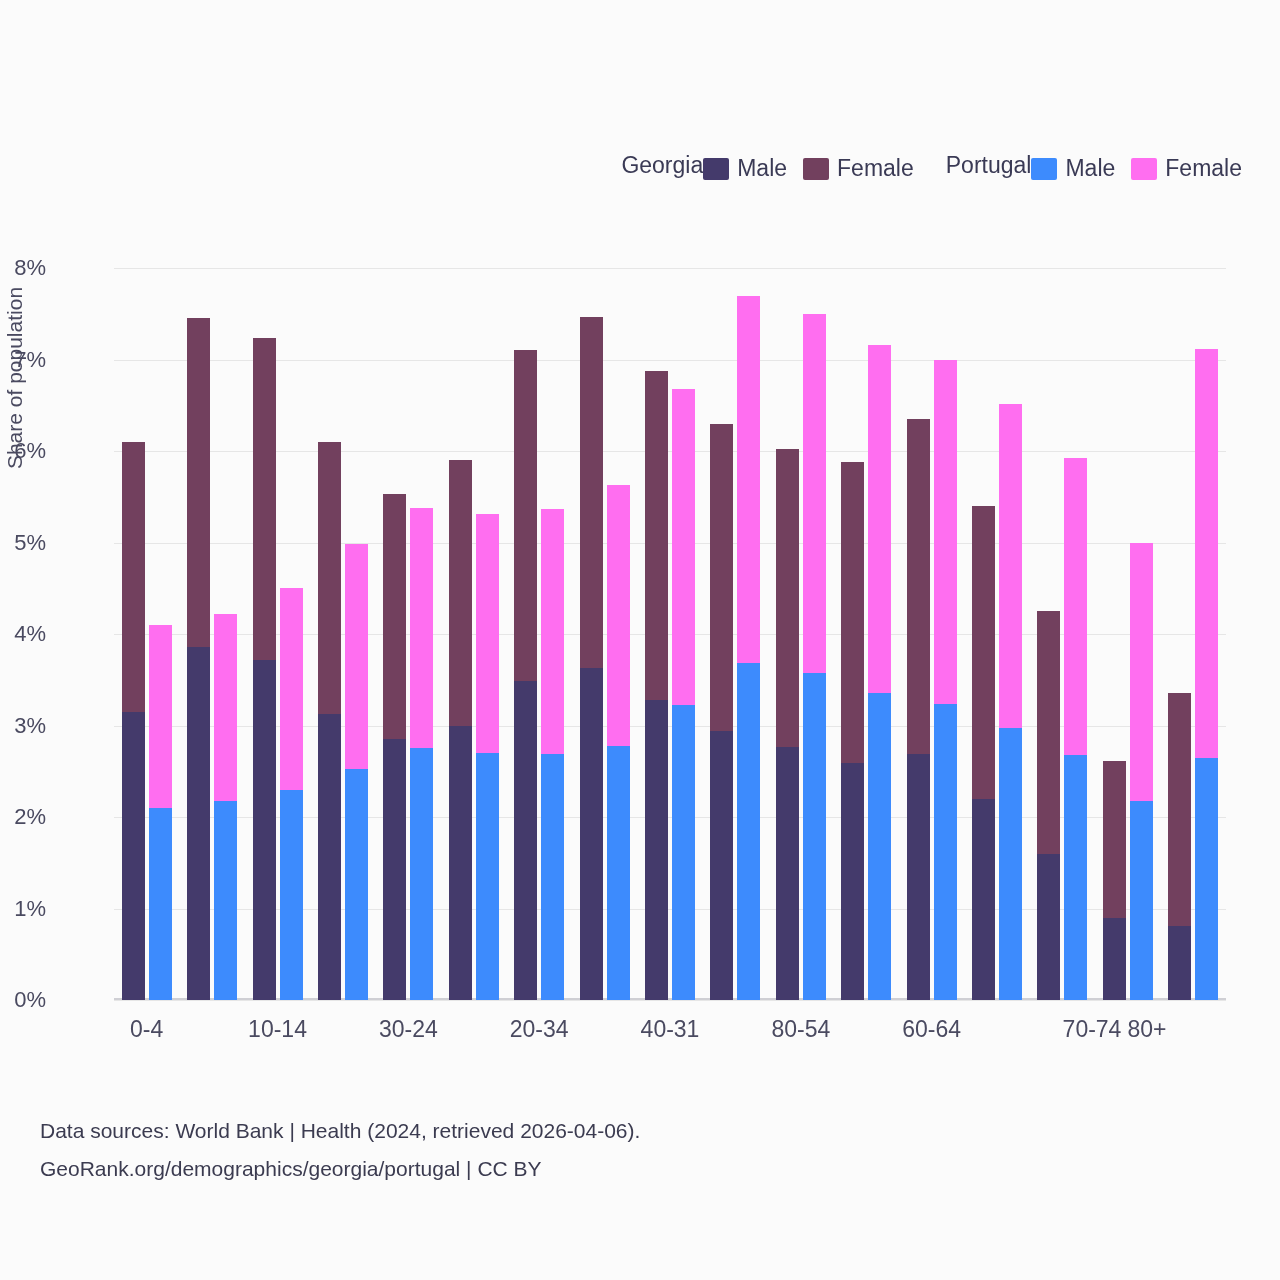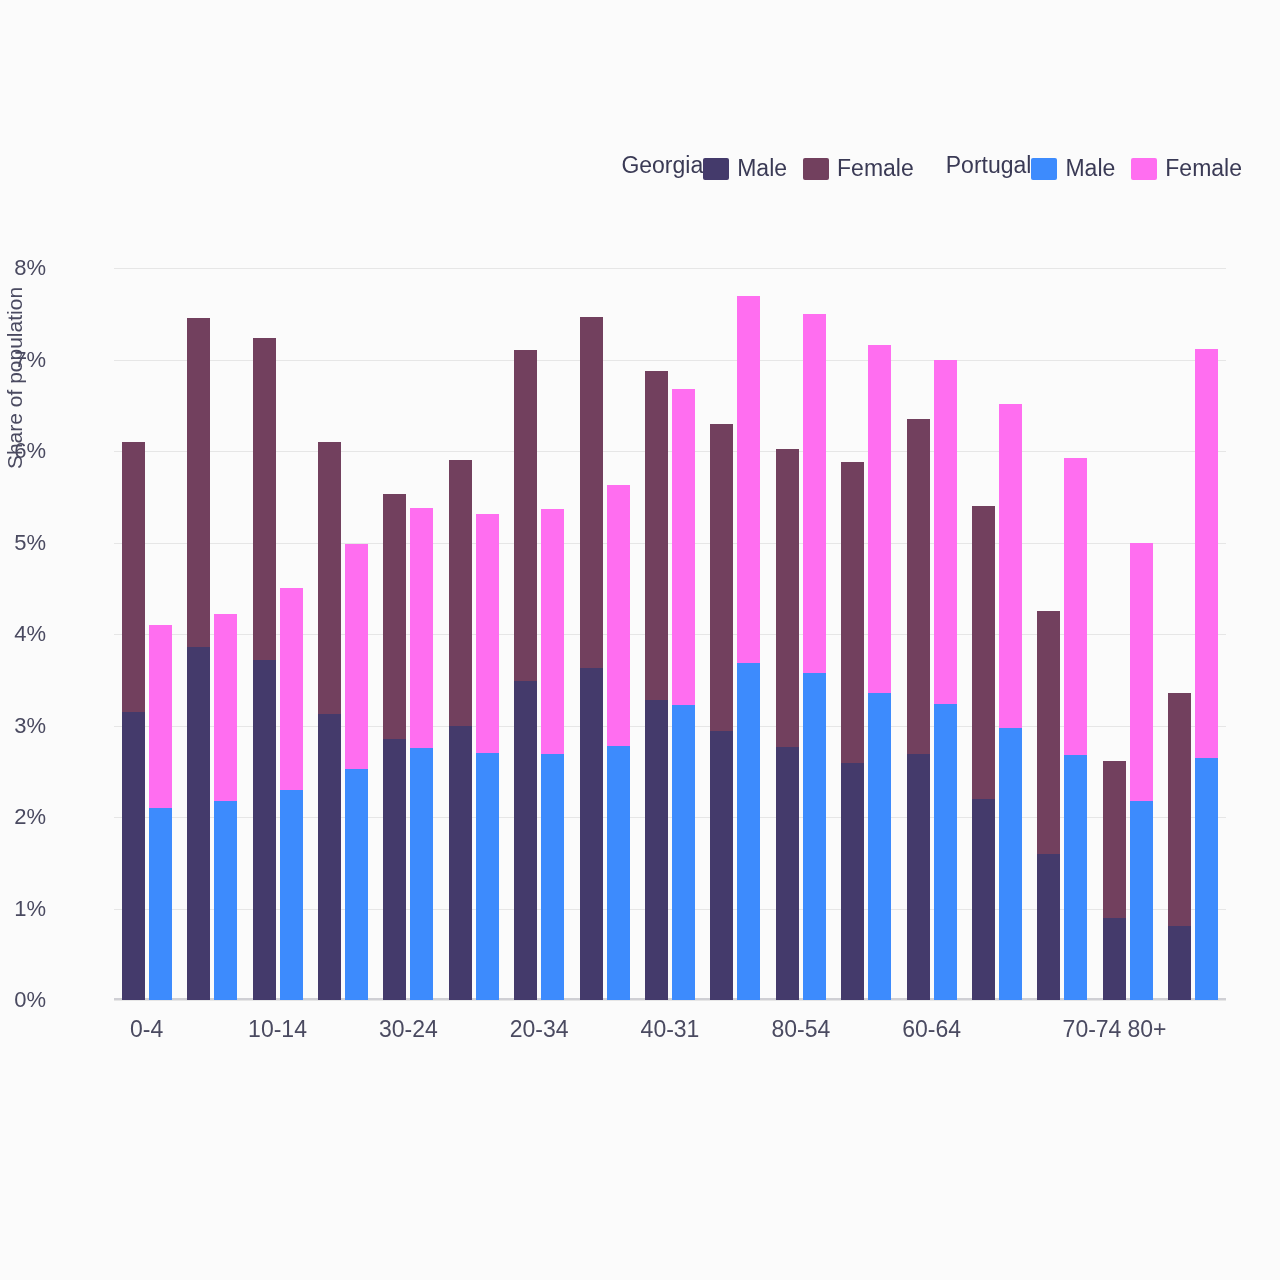--- a/index.html
+++ b/index.html
@@ -334,20 +334,22 @@
         <div class="bar-seg" style="bottom: 0px; height: 74.115px; background: rgb(68, 58, 107);"></div>
         <div class="bar-seg" style="bottom: 74.115px; height: 233.325px; background: rgb(114, 64, 94);"></div>
       </div>
       <div class="bar" style="left: 1081.29px; width: 23px; height: 650.565px;">
         <div class="bar-seg" style="bottom: 0px; height: 241.56px; background: rgb(61, 139, 253);"></div>
         <div class="bar-seg" style="bottom: 241.56px; height: 409.005px; background: rgb(255, 110, 240);"></div>
       </div>
     </div>
 
   <div class="footer">
+    <div>Data sources: World Bank | Health (2024, retrieved 2026-04-06).</div>
+    <div>GeoRank.org/demographics/georgia/portugal | CC BY</div>
   </div>
 
 <div class="xtick-label" style="left: 146.706px;">0-4</div>
     <div class="xtick-label" style="left: 277.529px;">10-14</div>
     <div class="xtick-label" style="left: 408.353px;">30-24</div>
     <div class="xtick-label" style="left: 539.176px;">20-34</div>
     <div class="xtick-label" style="left: 670px;">40-31</div>
     <div class="xtick-label" style="left: 800.824px;">80-54</div>
     <div class="xtick-label" style="left: 931.647px;">60-64</div>
     <div class="xtick-label" style="left: 1092px;">70-74</div>

